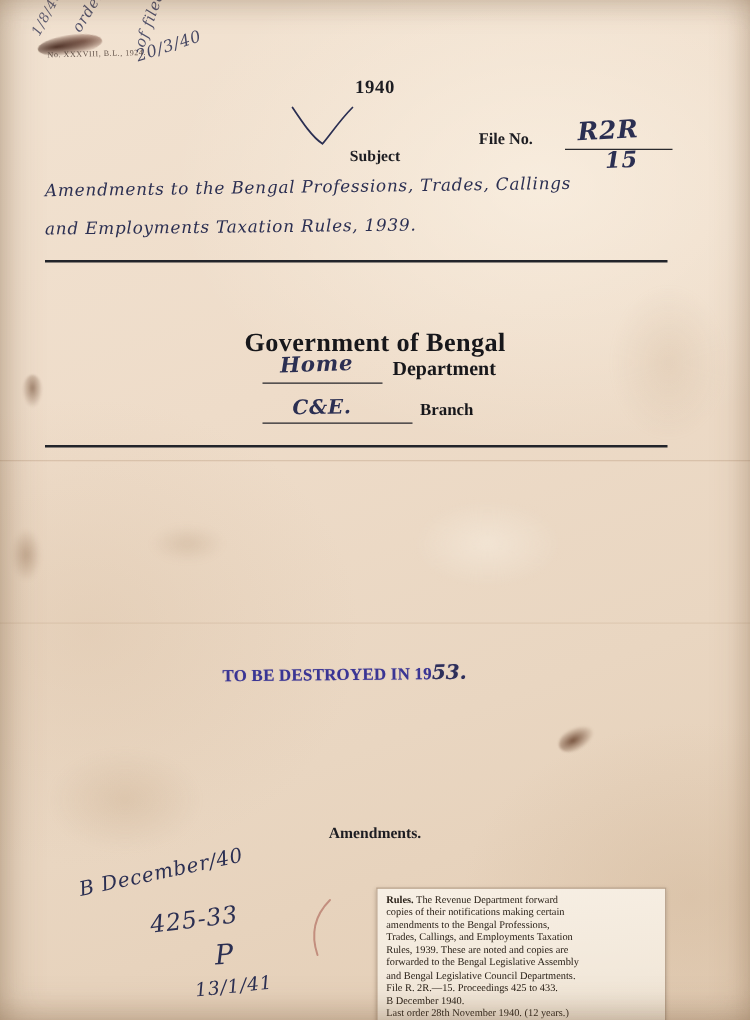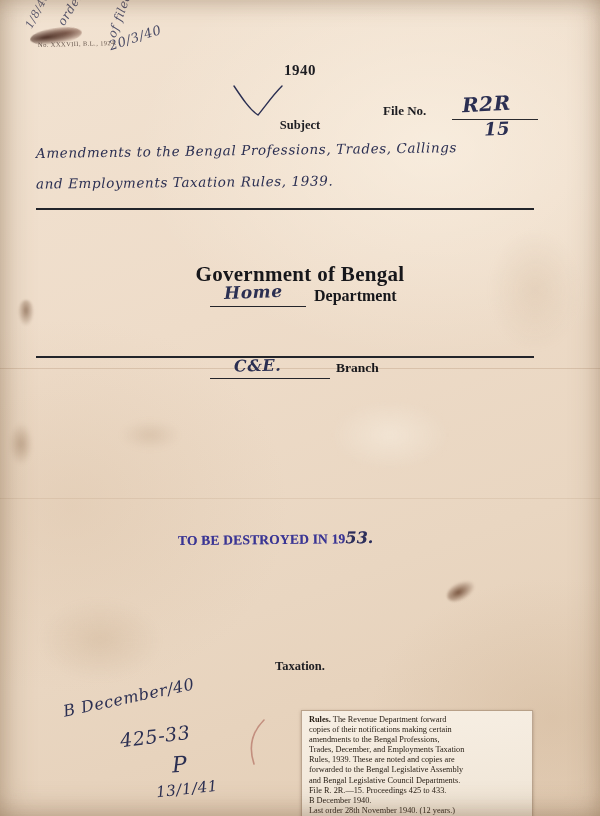--- a/index.html
+++ b/index.html
@@ -246,21 +246,20 @@
     font-size: 16px;
     color: #17171b;
   }
 
   .branch-row {
     position: absolute;
     left: 210px;
     top: 320px;
     width: 230px;
     height: 22px;
-    margin-top: 40px;
   }
   .branch-write {
     position: absolute;
     left: 24px;
     top: -4px;
     font-size: 16px;
     font-weight: bold;
     transform: rotate(-1deg);
   }
   .branch-rule {
@@ -477,38 +476,38 @@
     <div class="hand branch-write">C&amp;E.</div>
     <div class="branch-label">Branch</div>
   </div>
 
   <div class="rule-under-branch"></div>
 
   <div class="destroy-stamp">
     <span>TO BE DESTROYED IN 19</span><span class="destroy-year">53.</span>
   </div>
 
-  <div class="abstracts">Taxation.</div>
+  <div class="abstracts">Amendments.</div>
 
   <div class="hand bl-1">B December/40</div>
   <div class="hand bl-2">425-33</div>
   <div class="hand bl-3">P</div>
   <div class="hand bl-4">13/1/41</div>
 
   <svg class="slip-mark" viewBox="0 0 30 60">
     <path d="M26 4 C14 16 10 30 16 48" fill="none" stroke="rgba(150,60,50,0.45)" stroke-width="1.6" stroke-linecap="round"></path>
   </svg>
 
   <div class="slip">
     <div class="slip-body">
       <span class="slip-indent"><b>Rules.</b>
       <span>The Revenue Department forward</span></span>
       <span class="slip-line">copies of their notifications making certain</span>
       <span class="slip-line">amendments to the Bengal Professions,</span>
-      <span class="slip-line">Trades, December, and Employments Taxation</span>
+      <span class="slip-line">Trades, Callings, and Employments Taxation</span>
       <span class="slip-line">Rules, 1939.  These are noted and copies are</span>
       <span class="slip-line">forwarded to the Bengal Legislative Assembly</span>
       <span class="slip-line">and Bengal Legislative Council Departments.</span>
       <span class="slip-line">File R. 2R.—15.  Proceedings 425 to 433.</span>
       <span class="slip-line slip-center">B December 1940.</span>
       <span class="slip-line slip-center">Last order 28th November 1940.  (12 years.)</span>
     </div>
   </div>
 
   <div class="edge-shade"></div>

